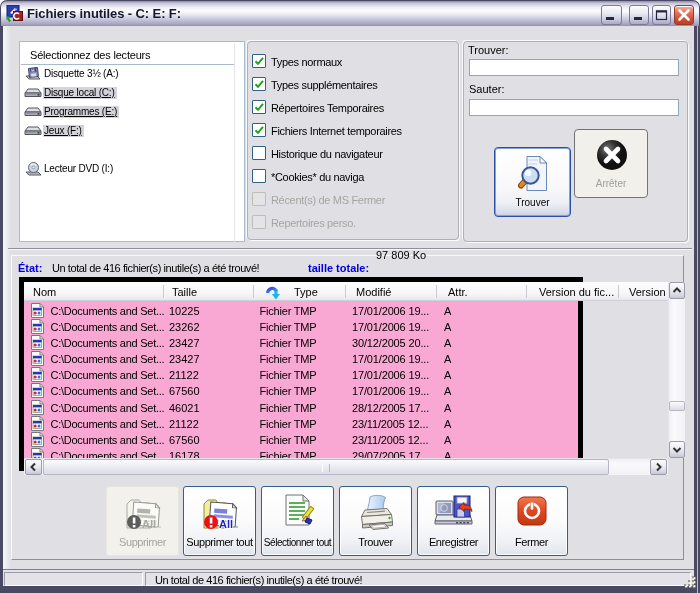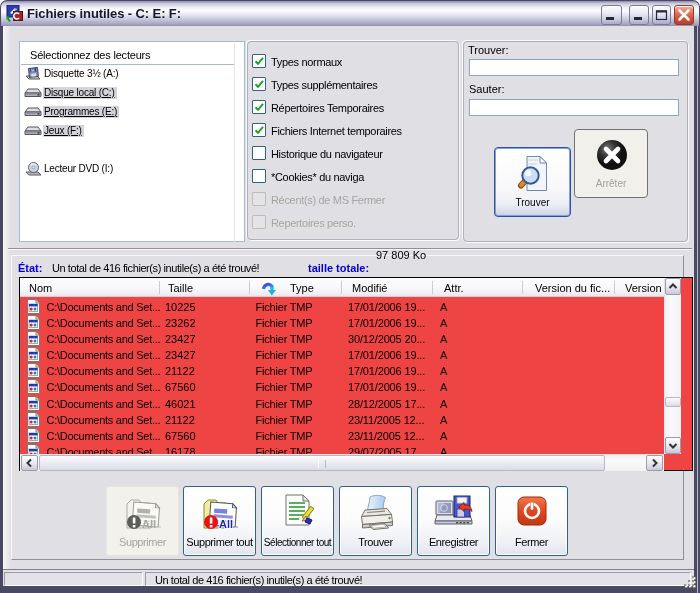--- a/index.html
+++ b/index.html
@@ -54,21 +54,21 @@
   box-shadow:inset 0 0 0 1px #86A2D8; }
 #btn-arreter { left:574px; top:129px; width:74px; height:69px; border:1px solid #737373;
   background:#F1F0EA; border-radius:4px; }
 .bigbtn .cap2 { position:absolute; width:100%; bottom:8px; font-size:10px; }
 
 #etat1 { left:18px; top:262px; font-size:11px; font-weight:bold; color:#0000DD; }
 #etat2 { left:52px; top:262px; font-size:11px; color:#000; letter-spacing:-0.42px; }
 #etat3 { left:308px; top:262px; font-size:11px; font-weight:bold; color:#0000DD; }
 #etat4 { left:376px; top:249px; font-size:11px; color:#000; }
 
-#lv { position:absolute; left:19px; top:277px; width:674px; height:194px; background:#ef4444; border:1px solid #000000; }
+#lv { position:absolute; left:19px; top:277px; width:564px; height:194px; background:#f9a8d4; border:5px solid #000000; }
 #lvhead { position:absolute; left:0; top:0; width:660px; height:19px;
   background:linear-gradient(180deg,#FDFDFE 0%,#F7F7FA 60%,#EFEFF4 85%,#E6E6ED 100%);
   border-bottom:1px solid #CFCFD8; }
 #lvhead .ht { position:absolute; top:4px; font-size:11px; color:#000; white-space:nowrap; }
 #lvhead .hsep { position:absolute; top:3px; width:1px; height:13px; background:#CACAD4; }
 .lvrow { position:absolute; left:0; width:643px; height:16px; }
 .lvrow span { position:absolute; top:2px; font-size:11px; white-space:nowrap; }
 
 .sbtn { position:absolute; border:1px solid #9C9BAE; border-radius:2px;
   background:linear-gradient(180deg,#FDFDFE,#E9E9F0 50%,#D4D4E0 85%,#C6C6D4);

